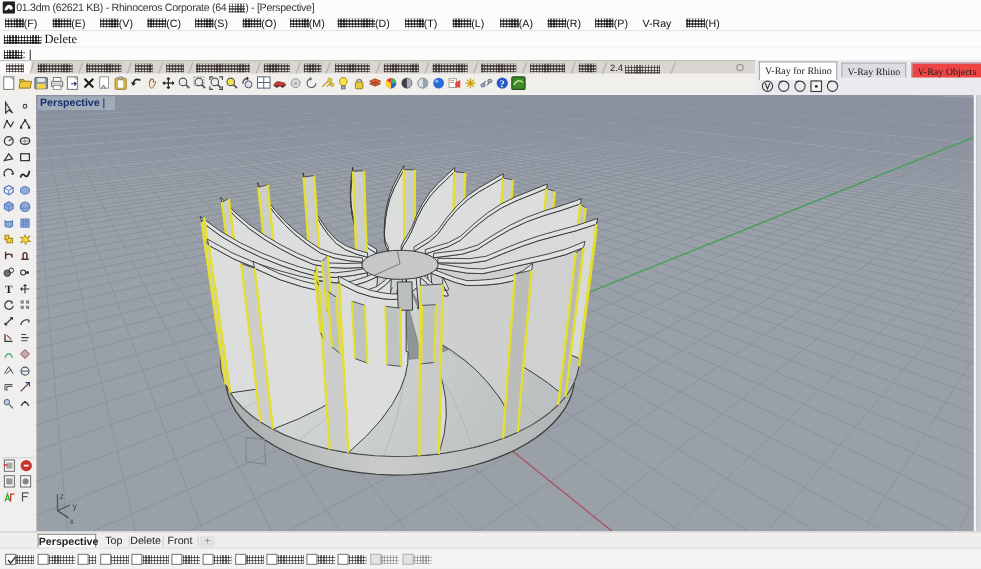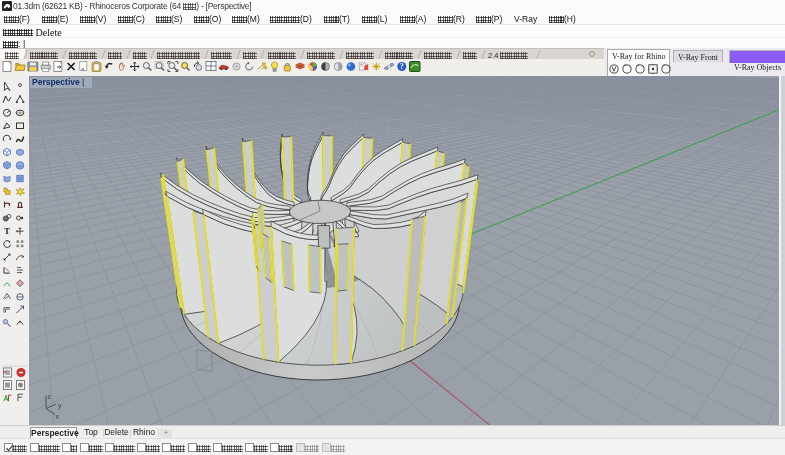--- a/index.html
+++ b/index.html
@@ -231,23 +231,23 @@
         <circle cx="5.5" cy="5.5" r="4.5" fill="#2a58c8"></circle>
         <text x="5.5" y="8.3" text-anchor="middle" font-size="8" font-family="Liberation Serif" fill="#fff" font-weight="bold">?</text>
       </g>
       <g transform="translate(409.0,2)">
         <rect x="0.5" y="0.5" width="10.5" height="10" rx="1" fill="#3c8a28" stroke="#1e5212"></rect>
         <path d="M2 7 C4 3 7 3 9.5 5" stroke="#bde39a" stroke-width="1.2" fill="none"></path>
       </g>
     </svg>
   </div>
 <div class="abs" style="left:604px;top:48px;width:181px;height:28px;background:#eceaee">
-    <span class="abs" style="left:3px;top:1px;height:27px;background:#fdfdfd;border:1px solid #aaa;border-bottom:0;padding:2px 4px 0;font-family:'Liberation Serif',serif;font-size:8px;white-space:nowrap;color:#222">V-Ray for Rhino</span>
-    <span class="abs" style="left:69px;top:2px;height:12px;background:#dedce2;border:1px solid #b2b2ba;border-bottom:0;padding:2px 4px 0;font-family:'Liberation Serif',serif;font-size:8px;white-space:nowrap;color:#222">V-Ray Front</span>
-    <span class="abs" style="left:125px;top:2px;height:12px;background:#8b5cf6;border:1px solid #b2b2ba;border-bottom:0;padding:12px 4px 0;font-family:'Liberation Serif',serif;font-size:8px;white-space:nowrap;color:#222">V-Ray Objects</span>
+    <span class="abs" style="left:3px;top:1px;height:15px;background:#fdfdfd;border:1px solid #aaa;border-bottom:0;padding:2px 4px 0;font-family:'Liberation Serif',serif;font-size:8px;white-space:nowrap;color:#222">V-Ray for Rhino</span>
+    <span class="abs" style="left:69px;top:2px;height:12px;background:#dedce2;border:1px solid #b2b2ba;border-bottom:0;padding:2px 4px 0;font-family:'Liberation Serif',serif;font-size:8px;white-space:nowrap;color:#222">V-Ray Rhino</span>
+    <span class="abs" style="left:125px;top:2px;height:12px;background:#ef4444;border:1px solid #b2b2ba;border-bottom:0;padding:2px 4px 0;font-family:'Liberation Serif',serif;font-size:8px;white-space:nowrap;color:#222">V-Ray Objects</span>
     <svg class="abs" style="left:2px;top:14px" width="80" height="14">
       <circle cx="8.0" cy="7" r="4.1" fill="none" stroke="#3a3a3a" stroke-width="0.9"></circle>
       <path d="M6.2 4.6 L8.0 9.2 L9.8 4.6" stroke="#3a3a3a" stroke-width="0.9" fill="none"></path>
       <circle cx="21.0" cy="7" r="4.1" fill="none" stroke="#3a3a3a" stroke-width="0.9"></circle>
       <path d="M17.4 3.6 L20.2 2.6 M22.8 2.9 L25.0 5.4" stroke="#3a3a3a" stroke-width="0.8" fill="none"></path>
       <circle cx="34.0" cy="7" r="4.1" fill="none" stroke="#3a3a3a" stroke-width="0.9"></circle>
       <path d="M30.4 3.6 L33.2 2.6 M35.8 2.9 L38.0 5.4" stroke="#3a3a3a" stroke-width="0.8" fill="none"></path>
       <circle cx="47.0" cy="7" r="4.1" fill="none" stroke="#3a3a3a" stroke-width="0.9"></circle>
       <rect x="42.8" y="2.8" width="8.4" height="8.4" fill="#f4f4f4" stroke="#3a3a3a" stroke-width="0.9"></rect>
       <circle cx="47.0" cy="7" r="1.2" fill="#3a3a3a"></circle>
@@ -927,21 +927,21 @@
   </svg>
 <div class="abs" style="left:30px;top:77px;width:62px;height:11px;background:rgba(170,186,200,.65);font-size:8.5px;color:#14306b;padding:1px 0 0 2px;font-weight:bold;white-space:nowrap">Perspective <span style="font-weight:normal;color:#223">|</span></div>
 <div class="abs" style="left:779px;top:76px;width:2px;height:349px;background:#f4f4f4"></div>
 <div class="abs" style="left:781px;top:76px;width:4px;height:349px;background:#cdd0d4"></div>
 <div class="row" id="vptabs">
     <span class="vtab" style="left:30px;width:47px;background:#fcfcfc;border:1px solid #9a9a9a;border-bottom:0;font-weight:bold">Perspective</span>
     <span class="vtab" style="left:80px;width:22px">Top</span>
     <span class="abs" style="left:103px;top:3px;width:1px;height:8px;background:#d2d2d2"></span>
     <span class="vtab" style="left:104px;width:25px">Delete</span>
     <span class="abs" style="left:130px;top:3px;width:1px;height:8px;background:#d2d2d2"></span>
-    <span class="vtab" style="left:131px;width:26px">Rhino</span>
+    <span class="vtab" style="left:131px;width:26px">Front</span>
     <span class="abs" style="left:158px;top:3px;width:1px;height:8px;background:#d2d2d2"></span>
     <span class="abs" style="left:160px;top:3px;width:12px;height:9px;background:#e3e2e1;color:#888;font-size:8px;text-align:center;line-height:8px">+</span>
   </div>
 <div class="row" id="osnap">
     <span class="cb" style="left:4px">
       <svg class="abs" style="left:0px;top:0px" width="9" height="9">
         <path d="M1.5 4 L3.5 6.5 L7.5 1.5" stroke="#333" stroke-width="1.2" fill="none"></path>
       </svg>
     </span>
     <span class="cb" style="left:30px"></span>

